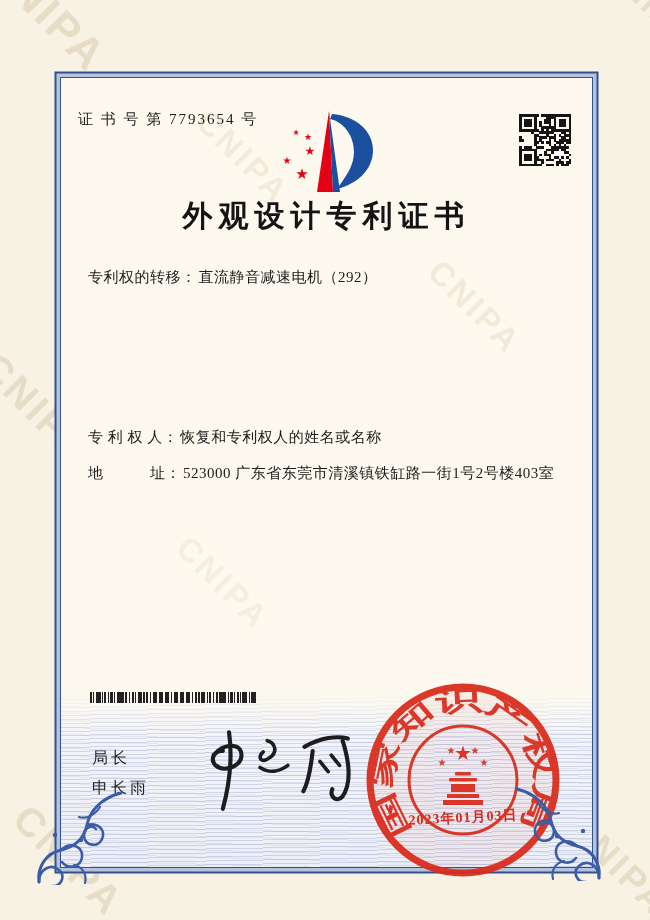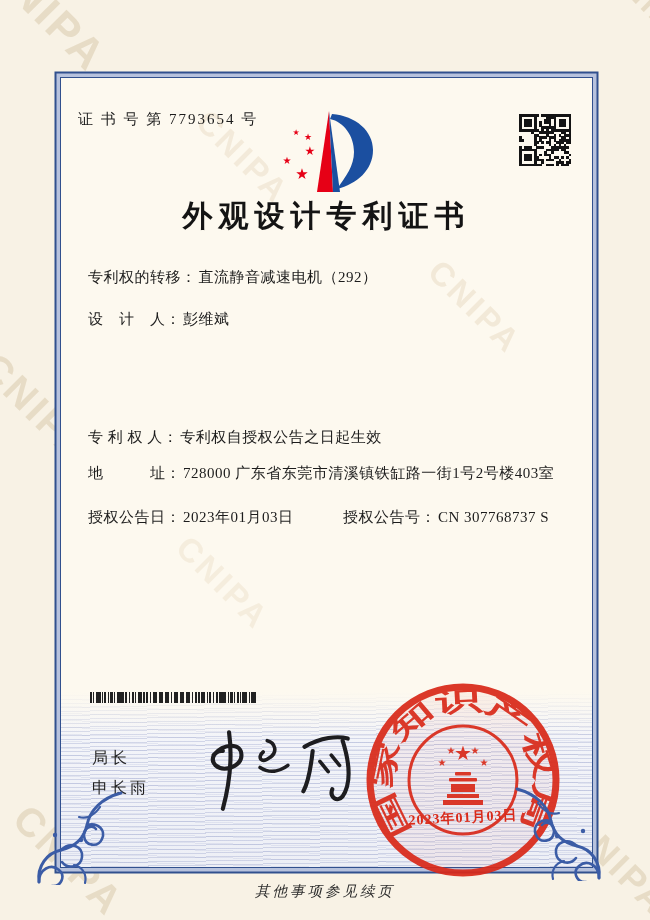--- a/index.html
+++ b/index.html
@@ -346,34 +346,25 @@
           <i style="left: 42.0952px; top: 49.5238px; width: 2.77619px; height: 2.77619px;"></i>
           <i style="left: 44.5714px; top: 49.5238px; width: 2.77619px; height: 2.77619px;"></i>
           <i style="left: 47.0476px; top: 49.5238px; width: 2.77619px; height: 2.77619px;"></i>
         </div>
 
       <div class="title">外观设计专利证书</div>
 
       <div class="row" style="top:190px">
         <span class="lbl">专利权的转移：</span><span>直流静音减速电机（292）</span>
       </div>
-      <div class="row" style="top:232px">
-        <span class="lbl">设　计　人：</span><span>彭维斌</span>
-      </div>
       <div class="row" style="top:350px">
-        <span class="lbl">专 利 权 人：</span><span>专利权自授权公告之日起生效</span>
+        <span class="lbl">专 利 权 人：</span><span>恢复和专利权人的姓名或名称</span>
       </div>
       <div class="row" style="top:386px">
-        <span class="lbl">地　　　址：</span><span>728000 广东省东莞市清溪镇铁缸路一街1号2号楼403室</span>
-      </div>
-      <div class="row" style="top:430px">
-        <span class="lbl">授权公告日：</span><span>2023年01月03日</span>
-        <span class="pair2">
-          <span class="lbl">授权公告号：</span><span>CN 307768737 S</span>
-        </span>
+        <span class="lbl">地　　　址：</span><span>523000 广东省东莞市清溪镇铁缸路一街1号2号楼403室</span>
       </div>
 
 
       <div class="barcode"></div>
 
       <div class="sig-title">局长</div>
       <div class="sig-name">申长雨</div>
 
       <svg class="signature" viewBox="0 0 155 85" fill="none" stroke="#1d1d20" stroke-width="4" stroke-linecap="round">
         <path d="M18,30 C28,18 45,18 45,30 C45,41 28,47 20,40 C14,34 19,25 27,26"></path>
@@ -428,14 +419,13 @@
     <path d="M97,3 C78,8 66,20 63,35 C60,49 50,57 37,60 C23,63 13,76 15,92" stroke-width="3"></path>
     <path d="M63,35 c11,-3 19,5 15,14 c-4,9 -17,7 -18,-3 c-1,-8 8,-12 12,-7"></path>
     <path d="M37,60 c9,-9 22,-4 21,7 c-1,10 -14,13 -20,5"></path>
     <path d="M15,92 c0,-13 12,-19 20,-12 c7,6 2,17 -7,16"></path>
     <path d="M50,75 c9,2 13,10 11,18" stroke-width="2.2"></path>
     <path d="M76,17 c-6,9 -14,12 -21,10" stroke-width="2.2"></path>
     <circle cx="31" cy="45" r="2.2" fill="#3b5ca6" stroke="none"></circle>
     <circle cx="57" cy="50" r="2.2" fill="#3b5ca6" stroke="none"></circle>
   </svg>
 
-  <div class="footer-note">其他事项参见续页</div>
 </div>
 
 </body></html>

